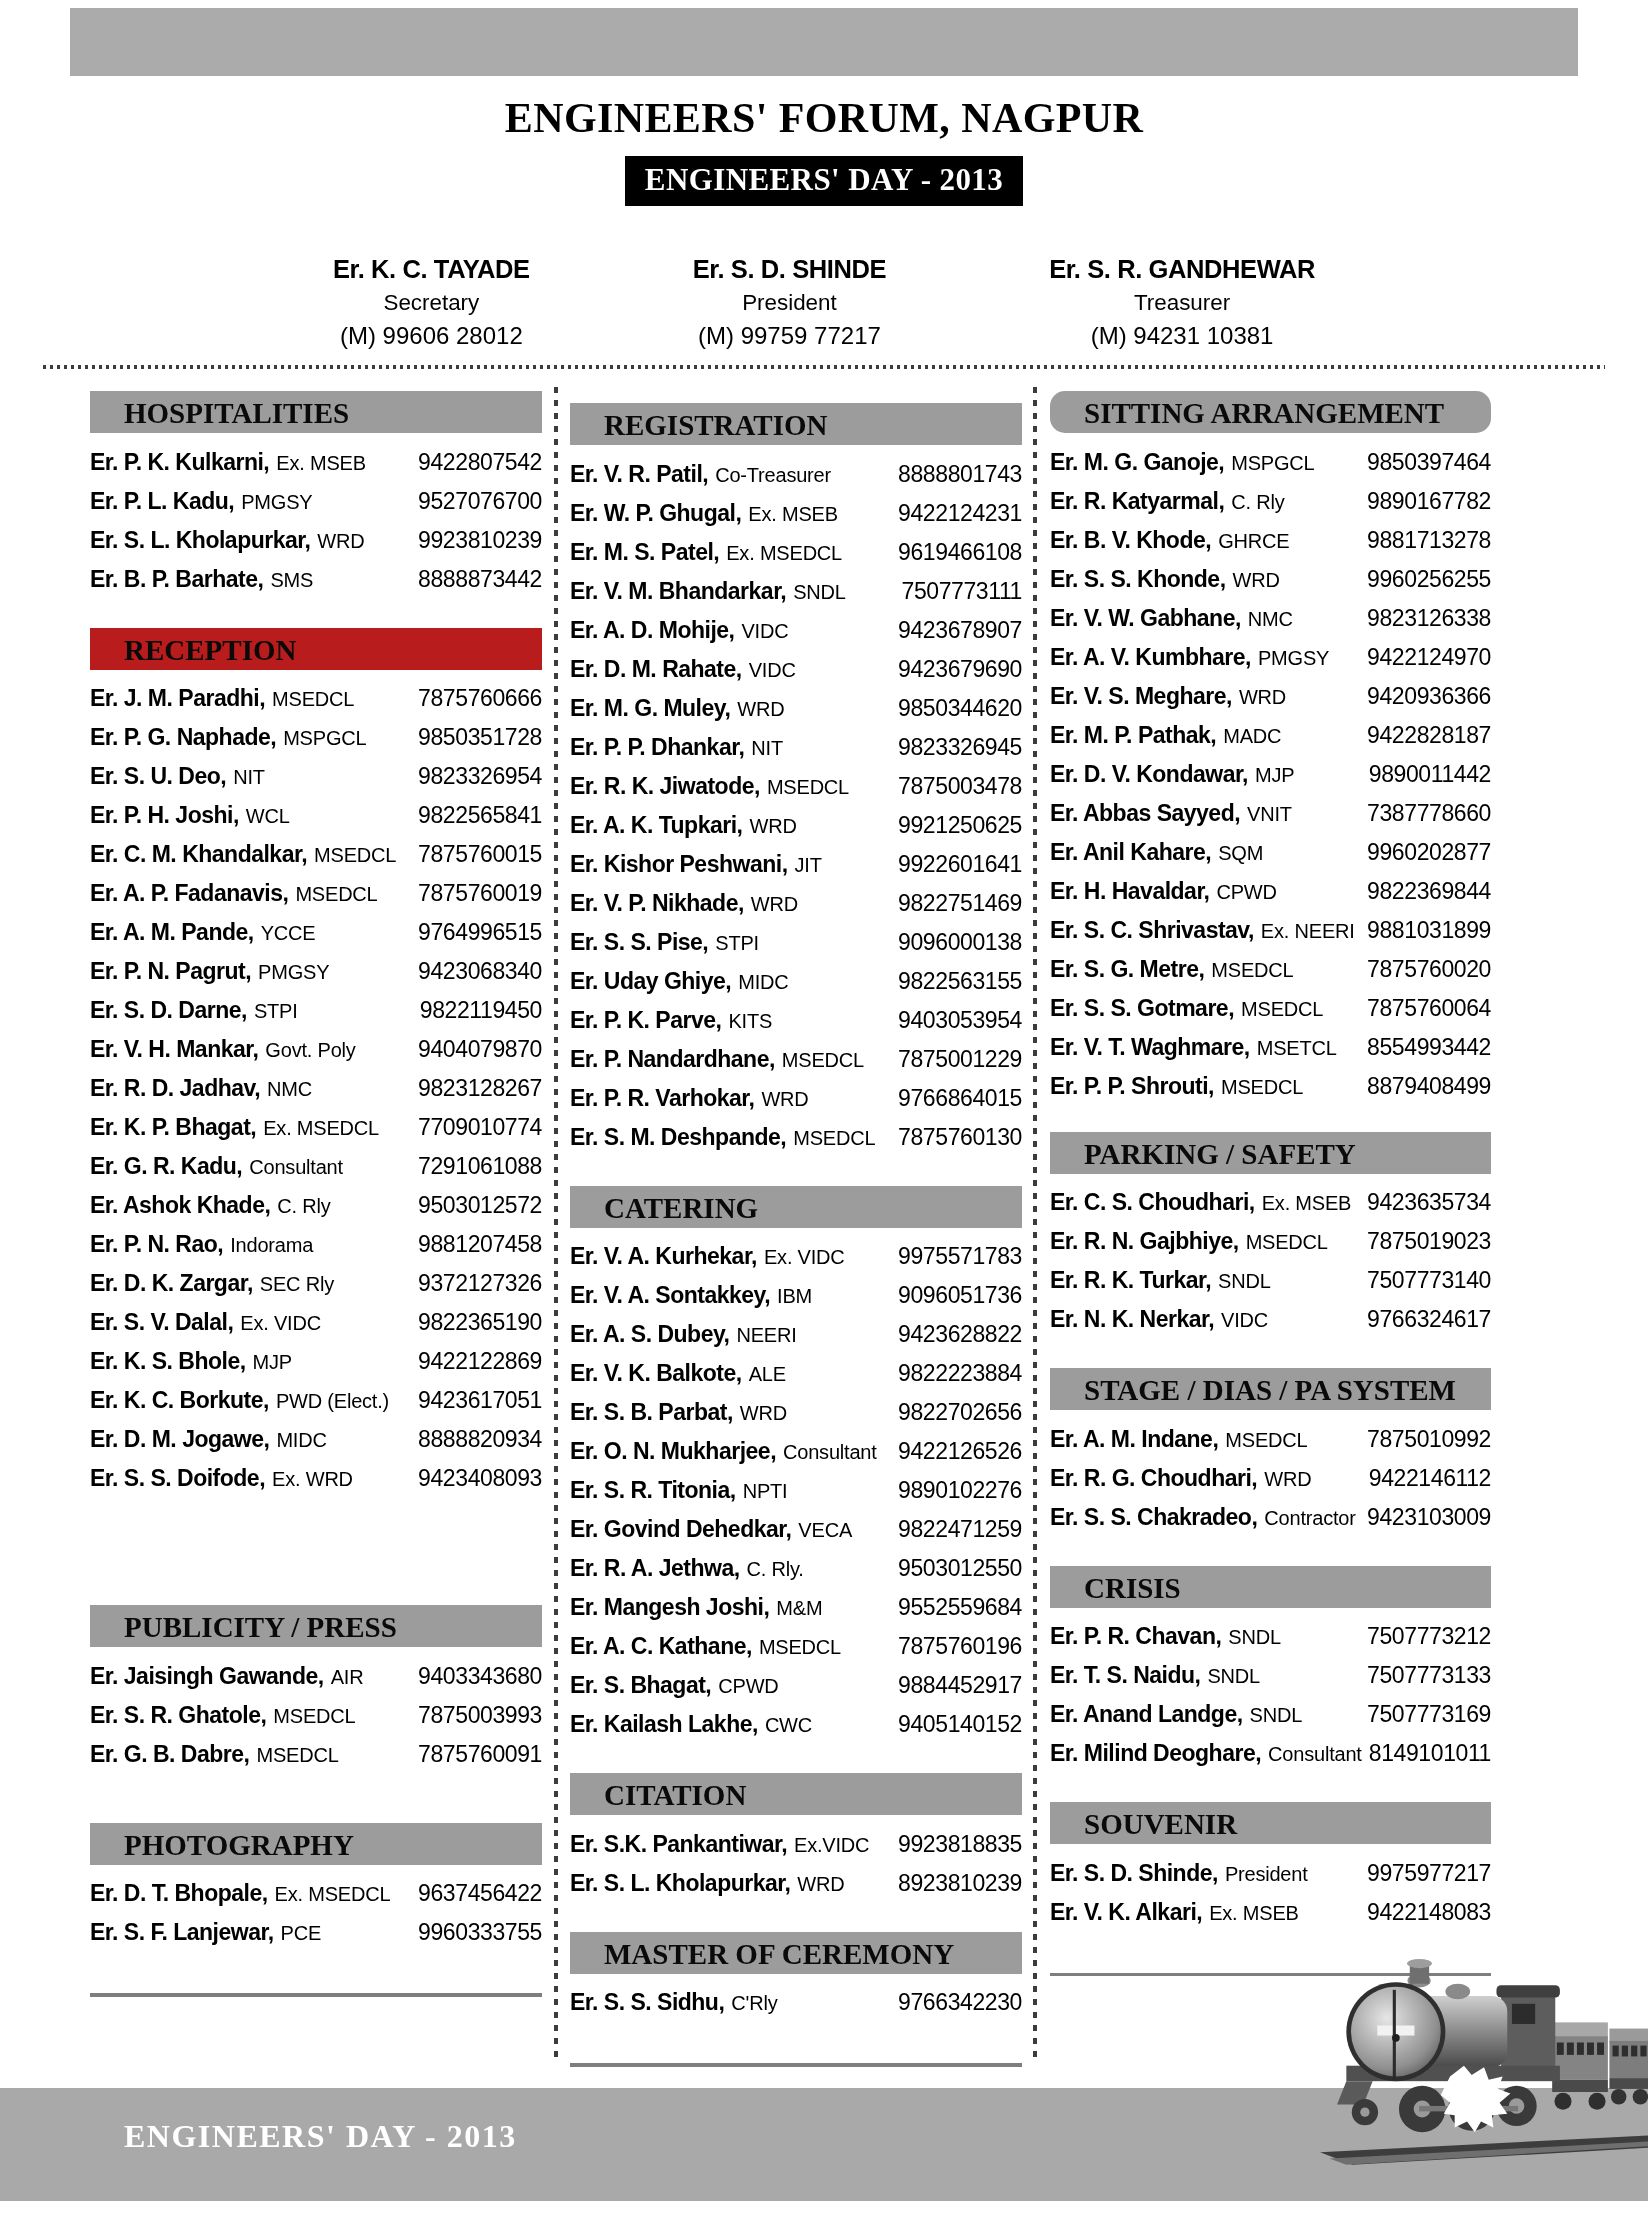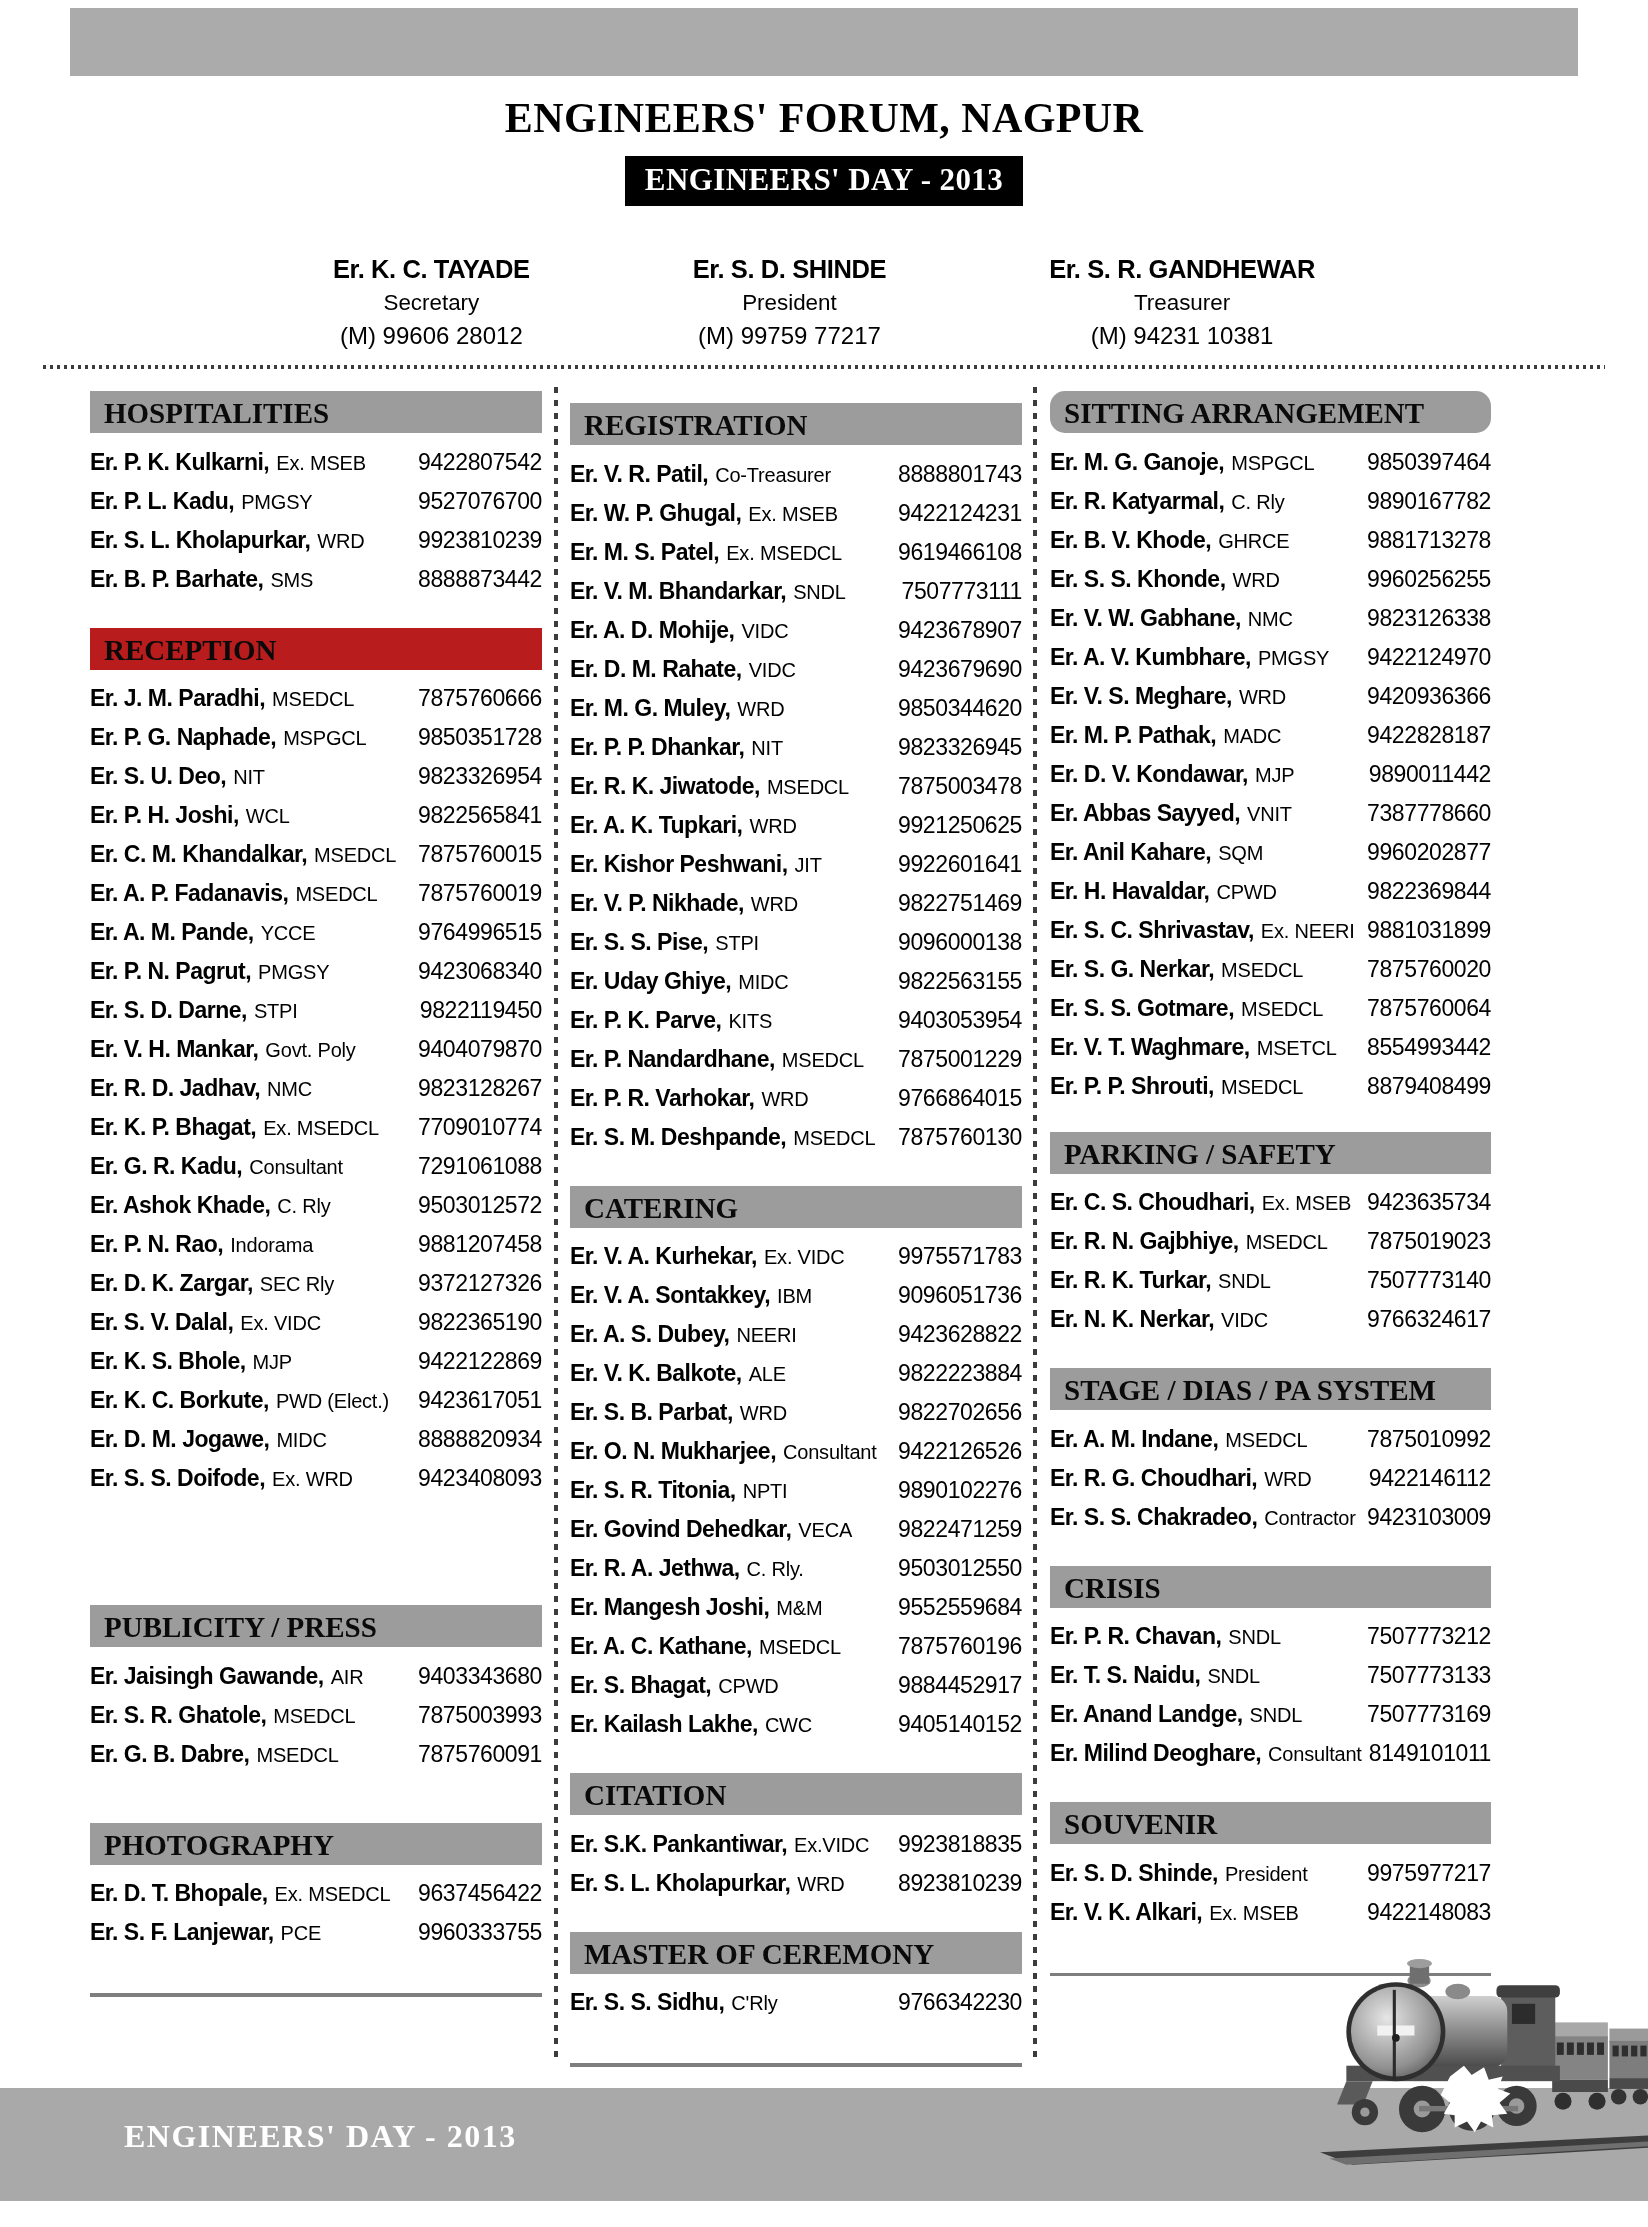--- a/index.html
+++ b/index.html
@@ -28,21 +28,21 @@
           background:repeating-linear-gradient(180deg,#3c3c3c 0 6.2px,transparent 6.2px 13px); }
   #vsep1 { left:554px; } #vsep2 { left:1033px; }
 
   .col { position:absolute; top:391px; }
   #col1 { left:90px;  width:452px; }
   #col2 { left:570px;  width:452px; }
   #col3 { left:1050px; width:441px; }
 
   .section-bar { height:42px; line-height:44px; background:#9c9c9c; color:#0a0a0a;
                  font-family:"Liberation Serif", serif; font-weight:bold; font-size:29px;
-                 padding-left:14px; box-sizing:border-box; }
+                 padding-left:34px; box-sizing:border-box; }
   .rows { margin-top:15.5px; }
   .mrow { display:flex; align-items:baseline; height:39px; white-space:nowrap; }
   .nm { font-weight:bold; font-size:23px; letter-spacing:-0.5px; }
   .orgn { font-size:20px; margin-left:7px; letter-spacing:-0.2px; }
   .ph { margin-left:auto; font-size:23px; letter-spacing:-0.4px; }
 
   .col-rule { height:3.9px; background:#7e7e7e; margin-top:35px; }
 
   .footer-band { position:absolute; left:0; top:2088px; width:1648px; height:139px; background:#a9a9a9; }
   .footer-text { position:absolute; left:124px; top:2118px; color:#ffffff;
@@ -498,21 +498,21 @@
           <span class="nm">Er. H. Havaldar,</span>
           <span class="orgn">CPWD</span>
           <span class="ph">9822369844</span>
         </div>
         <div class="mrow">
           <span class="nm">Er. S. C. Shrivastav,</span>
           <span class="orgn">Ex. NEERI</span>
           <span class="ph">9881031899</span>
         </div>
         <div class="mrow">
-          <span class="nm">Er. S. G. Nerkar,</span>
+          <span class="nm">Er. S. G. Metre,</span>
           <span class="orgn">MSEDCL</span>
           <span class="ph">7875760020</span>
         </div>
         <div class="mrow">
           <span class="nm">Er. S. S. Gotmare,</span>
           <span class="orgn">MSEDCL</span>
           <span class="ph">7875760064</span>
         </div>
         <div class="mrow">
           <span class="nm">Er. V. T. Waghmare,</span>

